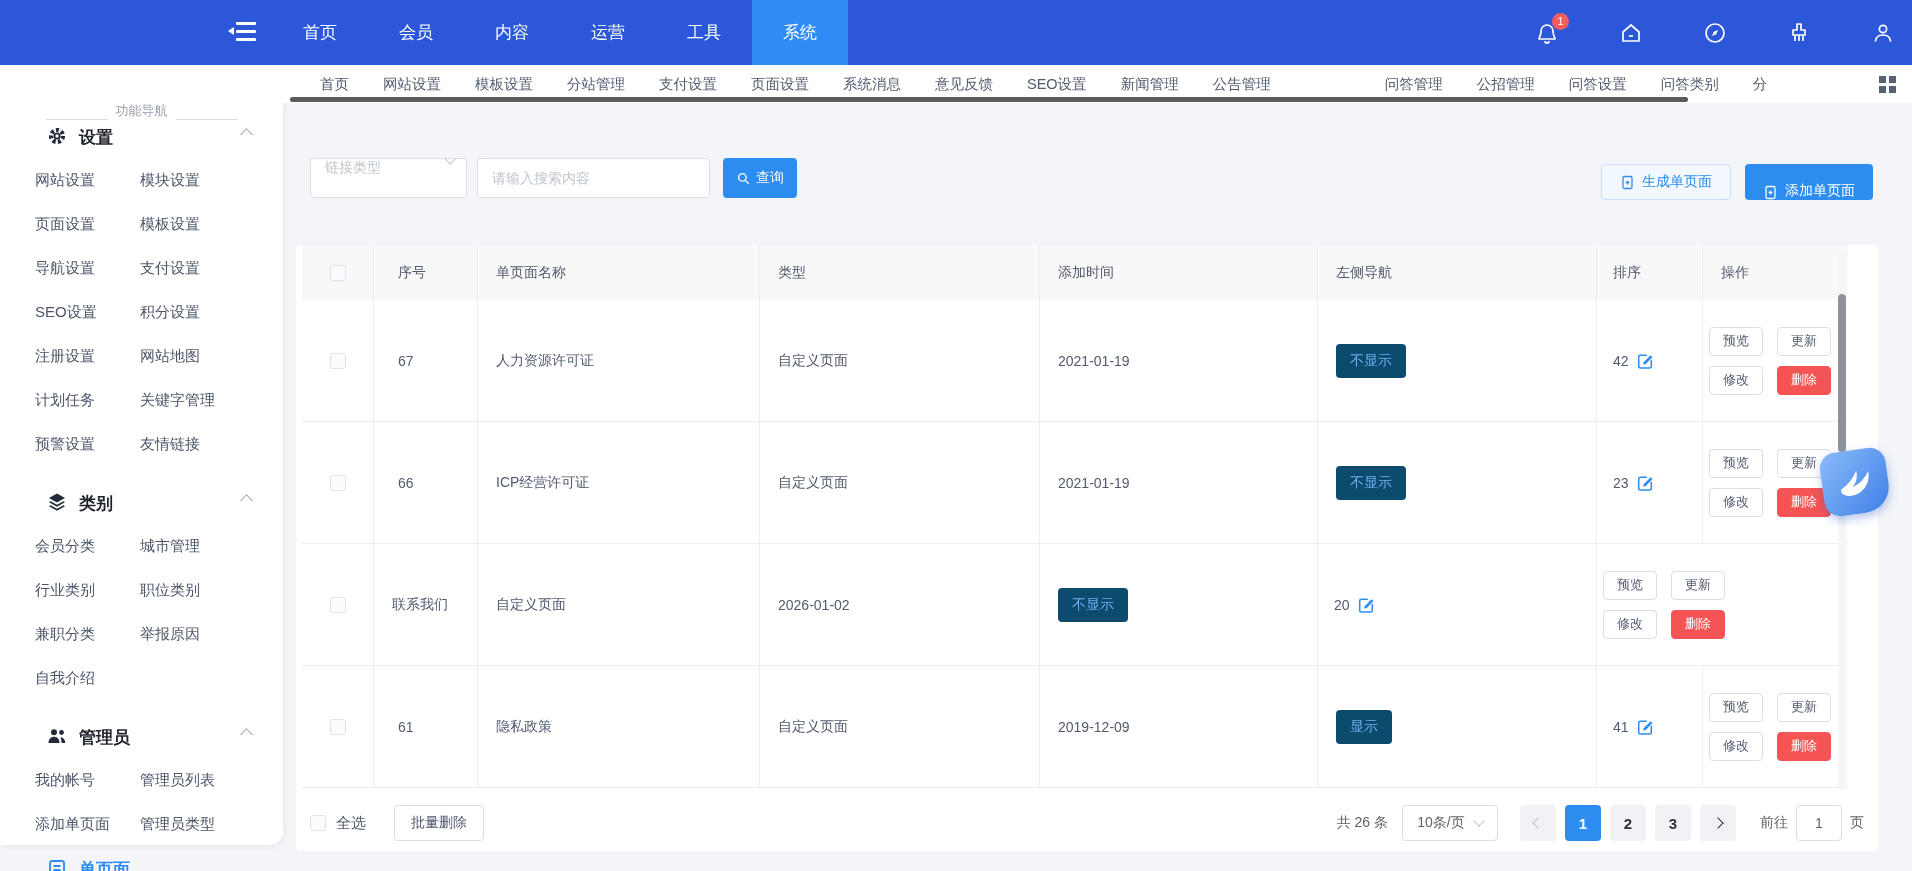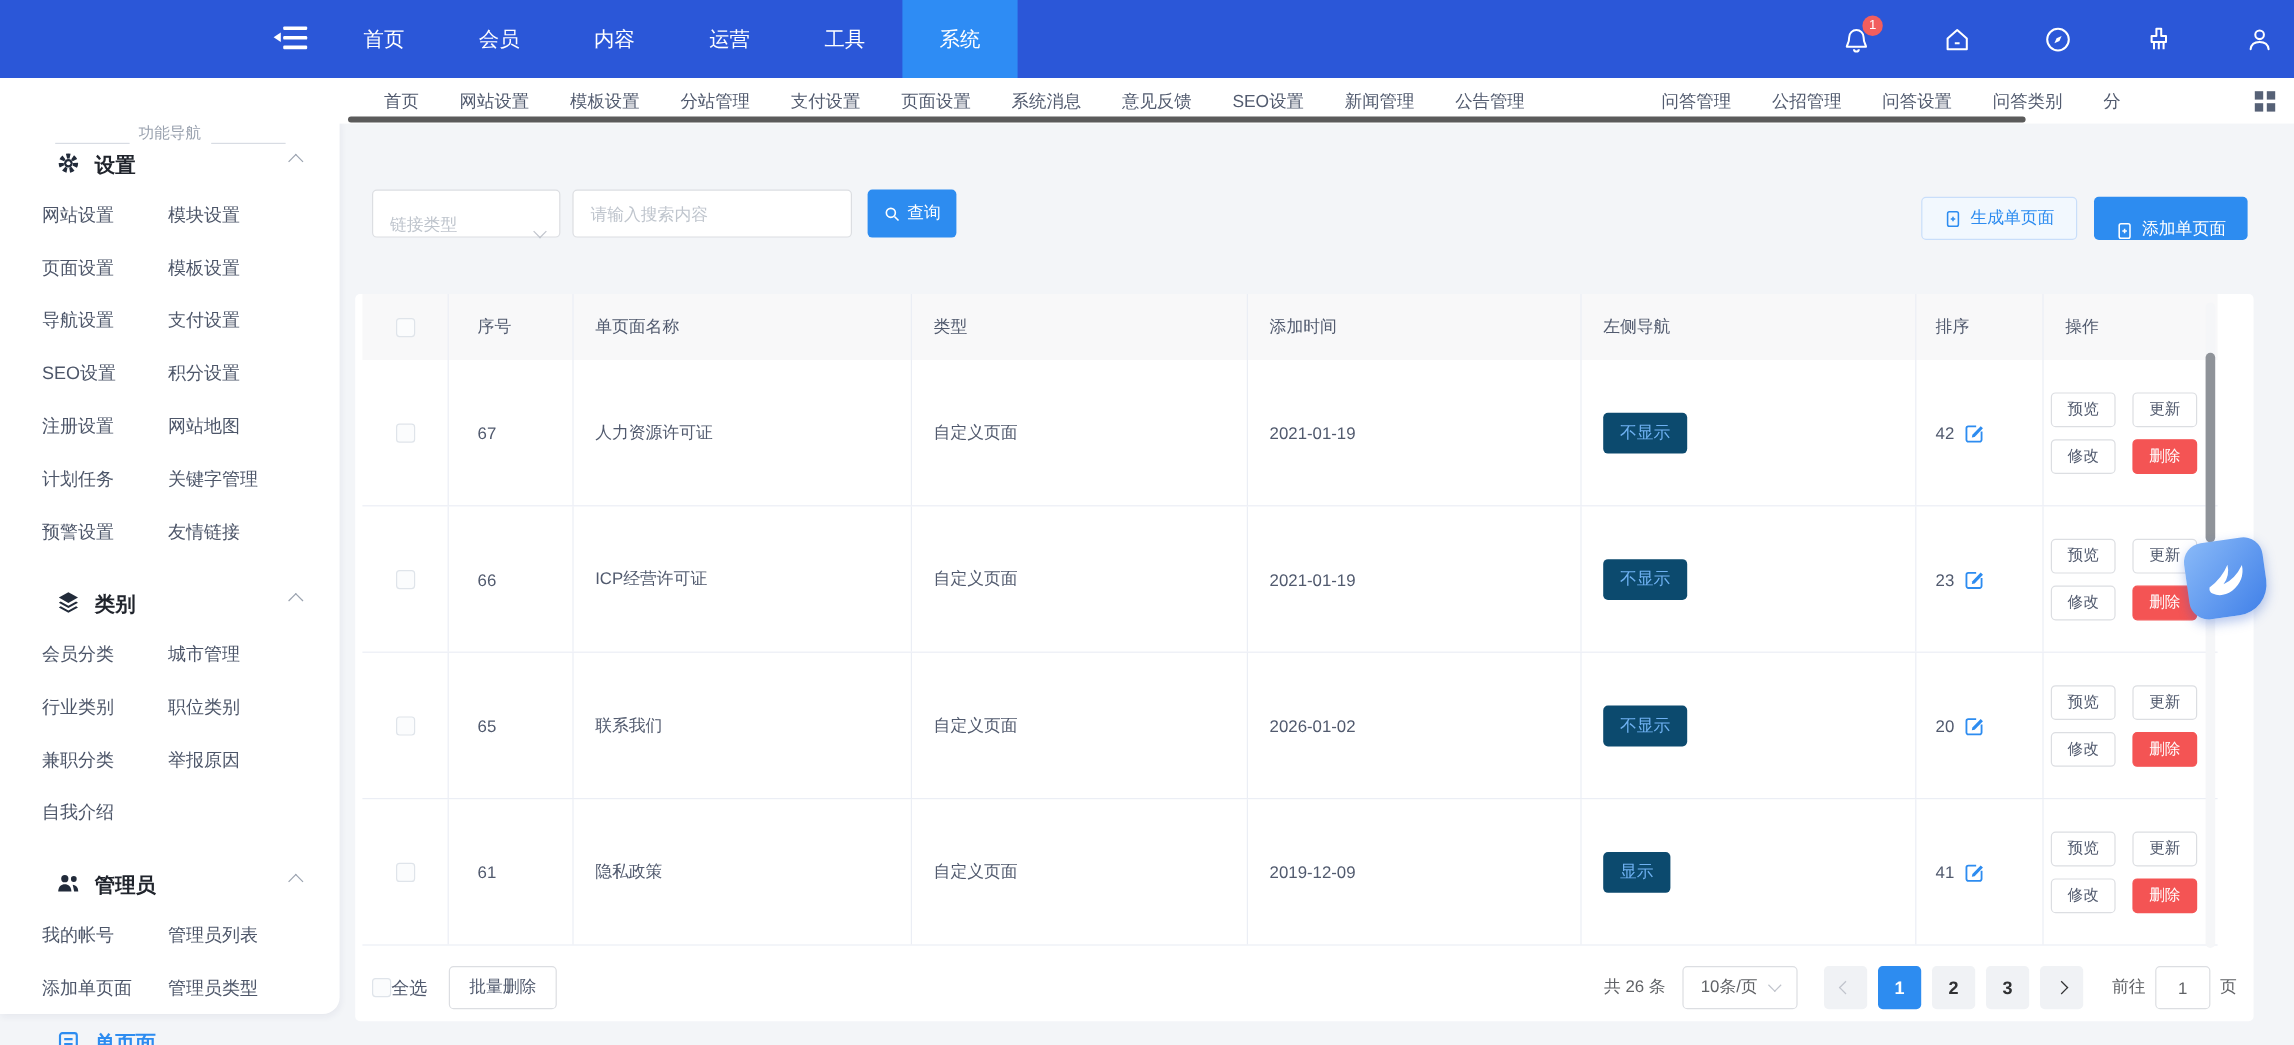--- a/index.html
+++ b/index.html
@@ -41,21 +41,21 @@
   .sec-caret { width:9px; height:9px; border-right:1.6px solid #9aa2af; border-bottom:1.6px solid #9aa2af; transform:rotate(-135deg); margin-right:8px; margin-top:4px; }
   .sec-items { display:grid; grid-template-columns:105px 120px; margin-left:35px; }
   .side-link { font-size:15px; color:#4d5669; line-height:44px; cursor:pointer; white-space:nowrap; }
   .side-partial { position:absolute; left:47px; top:858px; height:22px; display:flex; align-items:center; color:#2d8cf0; font-weight:bold; font-size:17px; overflow:hidden; }
   .side-partial svg { width:20px; height:20px; margin-right:12px; }
 
   
   .main { position:absolute; left:283px; top:100px; width:1629px; height:771px; background:#f3f5f8; border-top-left-radius:14px; }
 
   .toolbar { position:absolute; left:27px; top:58px; display:flex; align-items:center; }
-  .sel-linktype { width:157px; height:40px; background:#fff; border:1px solid #dcdee2; border-radius:4px; display:flex; align-items:flex-end; padding:0 12px 0 14px; cursor:pointer; }
+  .sel-linktype { width:157px; height:40px; background:#fff; border:1px solid #dcdee2; border-radius:4px; display:flex; align-items:flex-start; padding:0 12px 0 14px; cursor:pointer; }
   .sel-linktype .ph { flex:1; color:#bfc5cd; font-size:14px; }
   .chev-down { width:8px; height:8px; border-right:1.5px solid #c0c4cc; border-bottom:1.5px solid #c0c4cc; transform:rotate(45deg); margin-top:-4px; }
   .search-input { width:233px; height:40px; border:1px solid #dcdee2; border-radius:4px; margin-left:10px; padding:0 14px; font-size:14px; color:#515a6e; font-family:"Liberation Sans",sans-serif; }
   .search-input::placeholder { color:#bfc5cd; }
   .btn-query { margin-left:13px; width:74px; height:40px; background:#2d8cf0; border:none; border-radius:4px; color:#fff; font-size:14px; display:flex; align-items:center; justify-content:center; gap:5px; cursor:pointer; }
   .btn-query svg { width:15px; height:15px; }
 
   .top-actions { position:absolute; right:39px; top:64px; display:flex; gap:14px; }
   .btn-generate { height:36px; padding:0 18px; background:#f2f8fe; border:1px solid #c9defa; border-radius:4px; color:#2d8cf0; font-size:14px; display:flex; align-items:center; gap:7px; cursor:pointer; }
   .btn-add { height:36px; padding:0 18px; background:#2d8cf0; border:none; border-radius:4px; color:#fff; font-size:14px; display:flex; align-items:flex-end; gap:7px; cursor:pointer; }
@@ -75,21 +75,21 @@
   .badge { background:#0c4a6e; color:#6fb1f2; font-size:14px; border-radius:4px; padding:8px 14px; }
   .c-sort { gap:7px; padding-left:16px !important; }
   .c-sort svg { width:18px; height:18px; cursor:pointer; }
   .c-ops { flex-direction:column; justify-content:center; gap:10px; padding-left:6px !important; align-items:flex-start !important; }
   .ops-row { display:flex; gap:14px; }
   .btn-op { width:54px; height:29px; background:#fff; border:1px solid #dcdee2; border-radius:4px; color:#515a6e; font-size:13px; cursor:pointer; font-family:"Liberation Sans",sans-serif; }
   .btn-op.danger { background:#f45454; border-color:#f45454; color:#fff; }
 
   
   .tfooter { position:absolute; left:0; bottom:0; width:100%; height:56px; display:flex; align-items:center; padding:0 14px; }
-  .f-left { display:flex; align-items:center; }
+  .f-left { display:flex; align-items:center; gap:10px; }
   .f-selectall { font-size:15px; color:#515a6e; margin-right:18px; cursor:pointer; }
   .btn-batch { height:36px; padding:0 16px; background:#fff; border:1px solid #dcdee2; border-radius:4px; color:#515a6e; font-size:14px; cursor:pointer; font-family:"Liberation Sans",sans-serif; }
   .f-right { margin-left:auto; display:flex; align-items:center; gap:14px; }
   .f-total { font-size:14px; color:#606266; }
   .sel-pagesize { width:96px; height:36px; border:1px solid #dcdee2; border-radius:4px; display:flex; align-items:center; justify-content:center; gap:10px; color:#606266; font-size:14px; cursor:pointer; background:#fff; }
   .pager { display:flex; align-items:center; gap:9px; margin-left:8px; }
   .pg { width:36px; height:36px; border-radius:4px; background:#f0f2f5; display:flex; align-items:center; justify-content:center; font-size:15px; font-weight:bold; color:#303133; cursor:pointer; }
   .pg.active { background:#2d8cf0; color:#fff; }
   .pg .chev { width:8px; height:8px; border-right:1.8px solid #303133; border-bottom:1.8px solid #303133; }
   .pg.prev .chev { transform:rotate(135deg); border-color:#c0c4cc; }
@@ -374,21 +374,20 @@
         <button class="btn-op">修改</button>
         <button class="btn-op danger">删除</button>
       </div>
     </div>
   </div>
 
   <div class="trow">
     <div class="c-check">
               <span class="checkbox"></span>
             </div>
-    <div class="c-id">65</div>
     <div>联系我们</div>
     <div>自定义页面</div>
     <div>2026-01-02</div>
     <div>
               <span class="badge">不显示</span>
             </div>
     <div class="c-sort">
       <span>20</span>
       <svg viewBox="0 0 20 20" fill="none" stroke="#2d8cf0" stroke-width="1.7">
         <path d="M17 8.5 V16 a1.8 1.8 0 0 1 -1.8 1.8 H4.8 A1.8 1.8 0 0 1 3 16 V5.5 A1.8 1.8 0 0 1 4.8 3.7 H12"></path>

